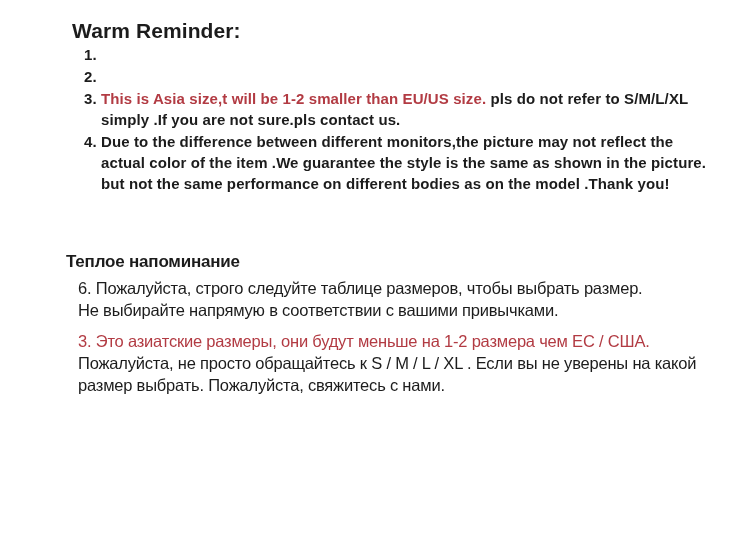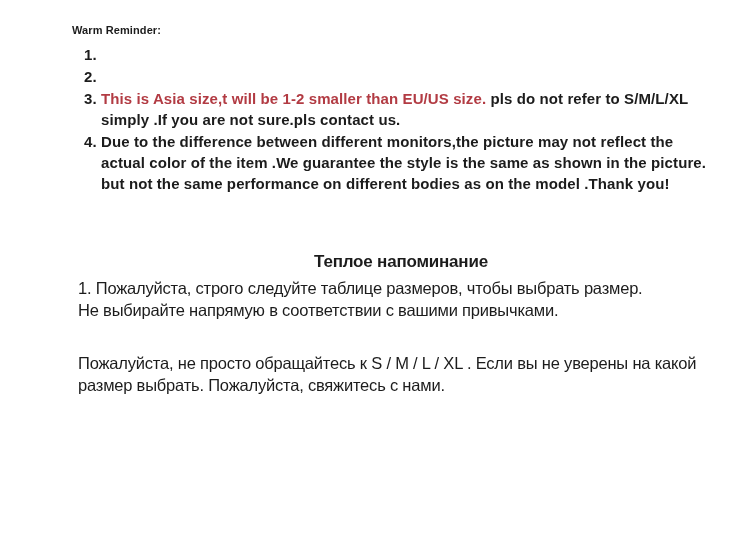--- a/index.html
+++ b/index.html
@@ -16,38 +16,38 @@
     font-family:"Liberation Sans",sans-serif;
     color:var(--text);
   }
   
   .en-section{
     position:absolute;left:72px;top:20px;width:660px;
     font-weight:600;
     letter-spacing:.1px;
   }
   .en-title{
-    font-size:11px;line-height:21px;margin:0 0 3px 0;
+    font-size:21px;line-height:21px;margin:0 0 3px 0;
   }
   .en-list{margin-left:12px;}
   .en-item{
     display:flex;align-items:flex-start;
     font-size:15px;line-height:21px;
     margin-bottom:1px;
   }
   .en-item .num{flex:none;width:17px;white-space:nowrap;}
   .en-item .txt{white-space:pre;}
   
   .ru-section{
     position:absolute;left:66px;top:252px;width:670px;
     font-weight:400;
     letter-spacing:-.2px;
   }
   .ru-title{
-    font-size:17px;line-height:20px;margin:0 0 5px 0;text-align:center;
+    font-size:17px;line-height:20px;margin:0 0 5px 0;
   }
   .ru-items{margin-left:12px;}
   .ru-item{
     font-size:16.5px;line-height:22px;
     margin:0 0 9px 0;
     white-space:pre;
   }
   .red{color:var(--red);}
 </style>
 </head>
@@ -74,21 +74,21 @@
           <div class="txt">Due to the difference between different monitors,the picture may not reflect the
 actual color of the item .We guarantee the style is the same as shown in the picture.
 but not the same performance on different bodies as on the model .Thank you!</div>
         </div>
     </div>
   </section>
 
   <section class="ru-section">
     <h2 class="ru-title">Теплое напоминание</h2>
     <div class="ru-items">
-      <p class="ru-item">1. Пожалуйста, строго следуйте таблице размеров, чтобы выбрать размер.
+      <p class="ru-item">6. Пожалуйста, строго следуйте таблице размеров, чтобы выбрать размер.
 Не выбирайте напрямую в соответствии с вашими привычками.</p>
-      <p class="ru-item"><span>
+      <p class="ru-item"><span class="red">3. Это азиатские размеры, они будут меньше на 1-2 размера чем ЕС / США.</span><span>
 Пожалуйста, не просто обращайтесь к S / M / L / XL . Если вы не уверены на какой
 размер выбрать. Пожалуйста, свяжитесь с нами.</span></p>
     </div>
   </section>
 
 </div>
 
 </body></html>

